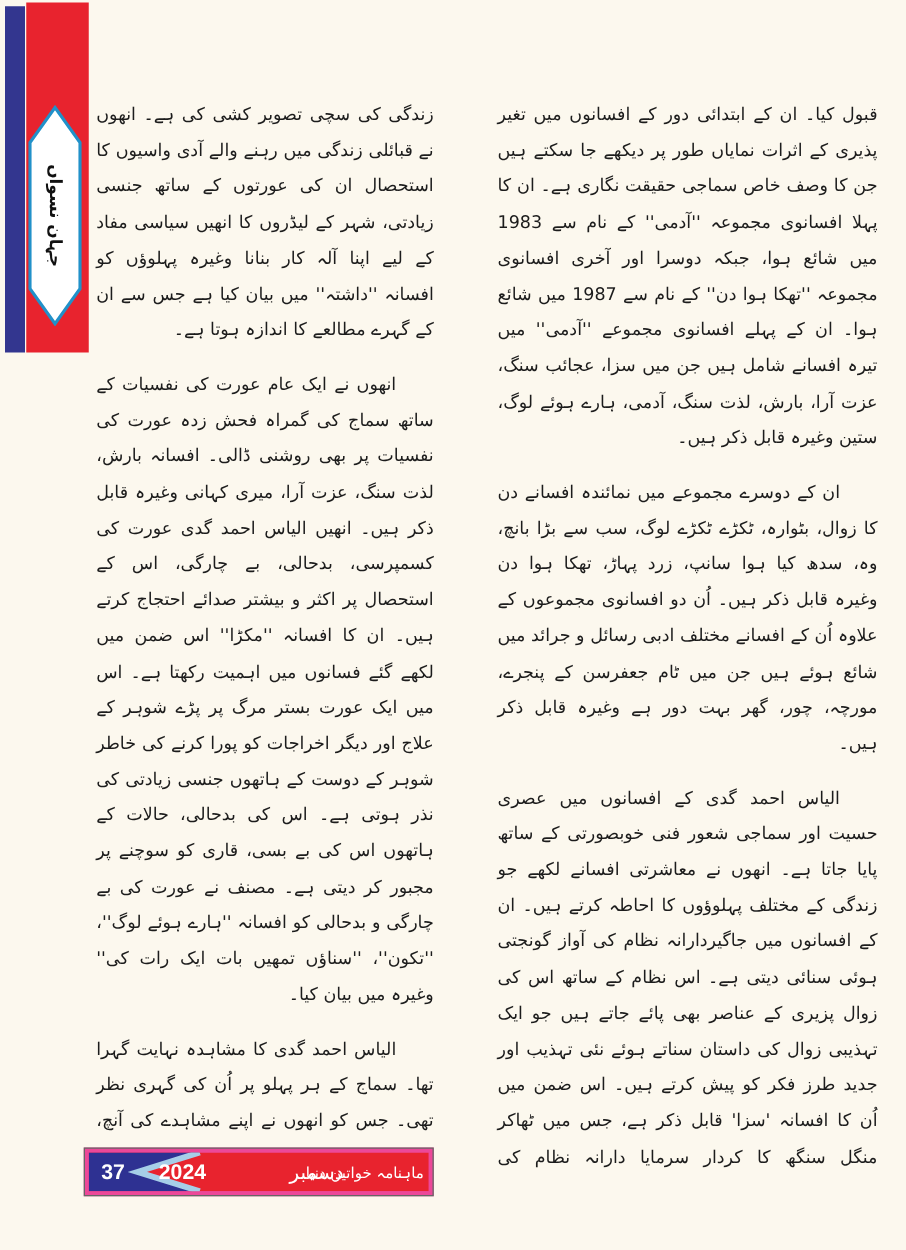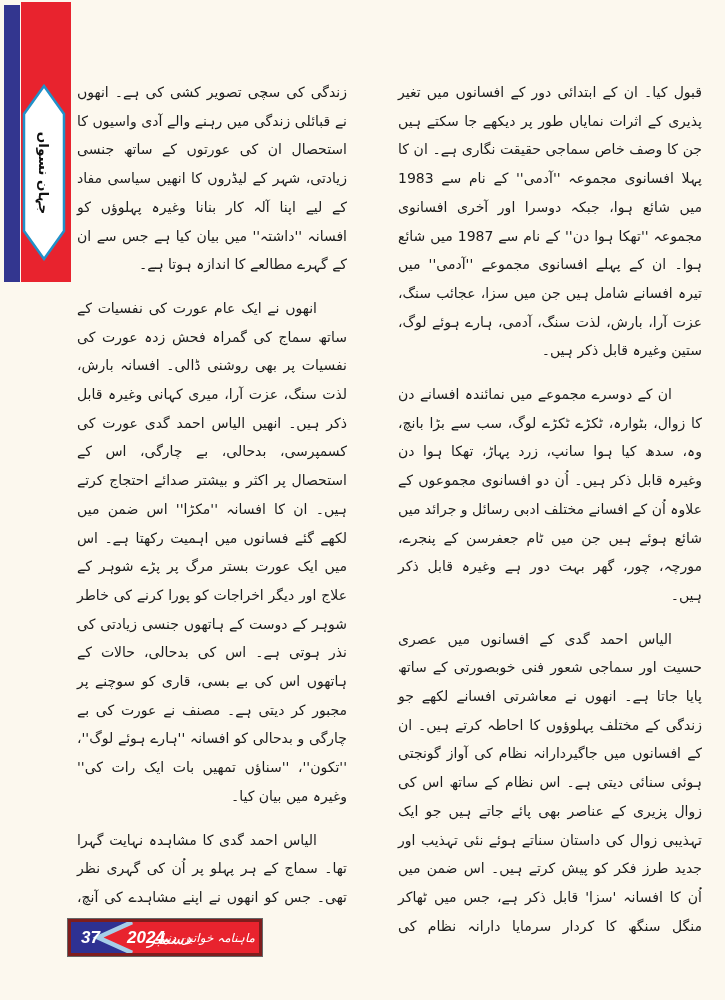--- a/index.html
+++ b/index.html
@@ -43,25 +43,24 @@
     line-height:28.7px;
     overflow:hidden;
   }
   .col-right{left:383px;width:334px;height:878px;}
   .col-left{left:62px;width:300px;height:848px;}
   .col p{margin:15px;padding:0;}
   .col p.indent{text-indent:30px;}
   .wrap-spacer{float:left;width:14px;height:219px;}
   
   .footer-badge{
-    position:absolute;left:67px;top:918px;width:196px;height:39px;
-    background:#7f1d1d;
+    position:absolute;left:67px;top:918px;width:280px;height:39px;
+    background:#ec4899;
     border:1.5px solid #666;
     box-sizing:border-box;
-    font-style:italic;
   }
   .footer-inner{
     position:absolute;left:3px;top:3px;right:3px;bottom:3px;
   }
   .footer-inner svg{position:absolute;left:0;top:0;width:100%;height:100%;}
   .footer-inner span{position:absolute;color:#ffffff;white-space:nowrap;}
   .f-num{
     left:10px;top:50%;transform:translateY(-50%);
     font-family:"Liberation Sans", sans-serif;
     font-weight:bold;font-size:17px;

